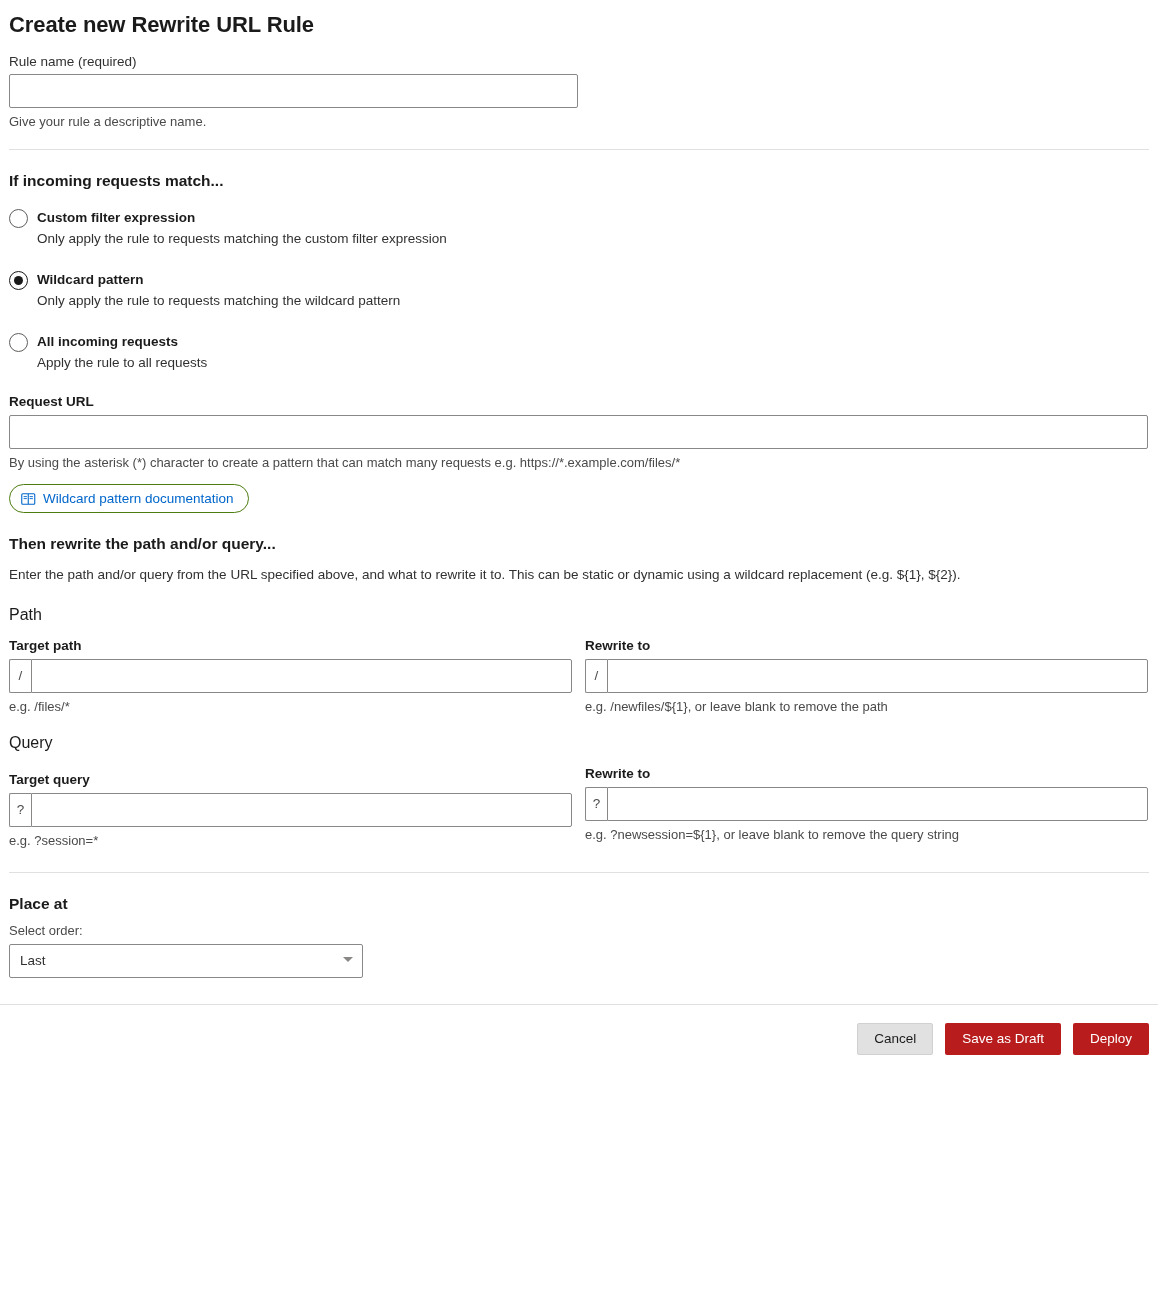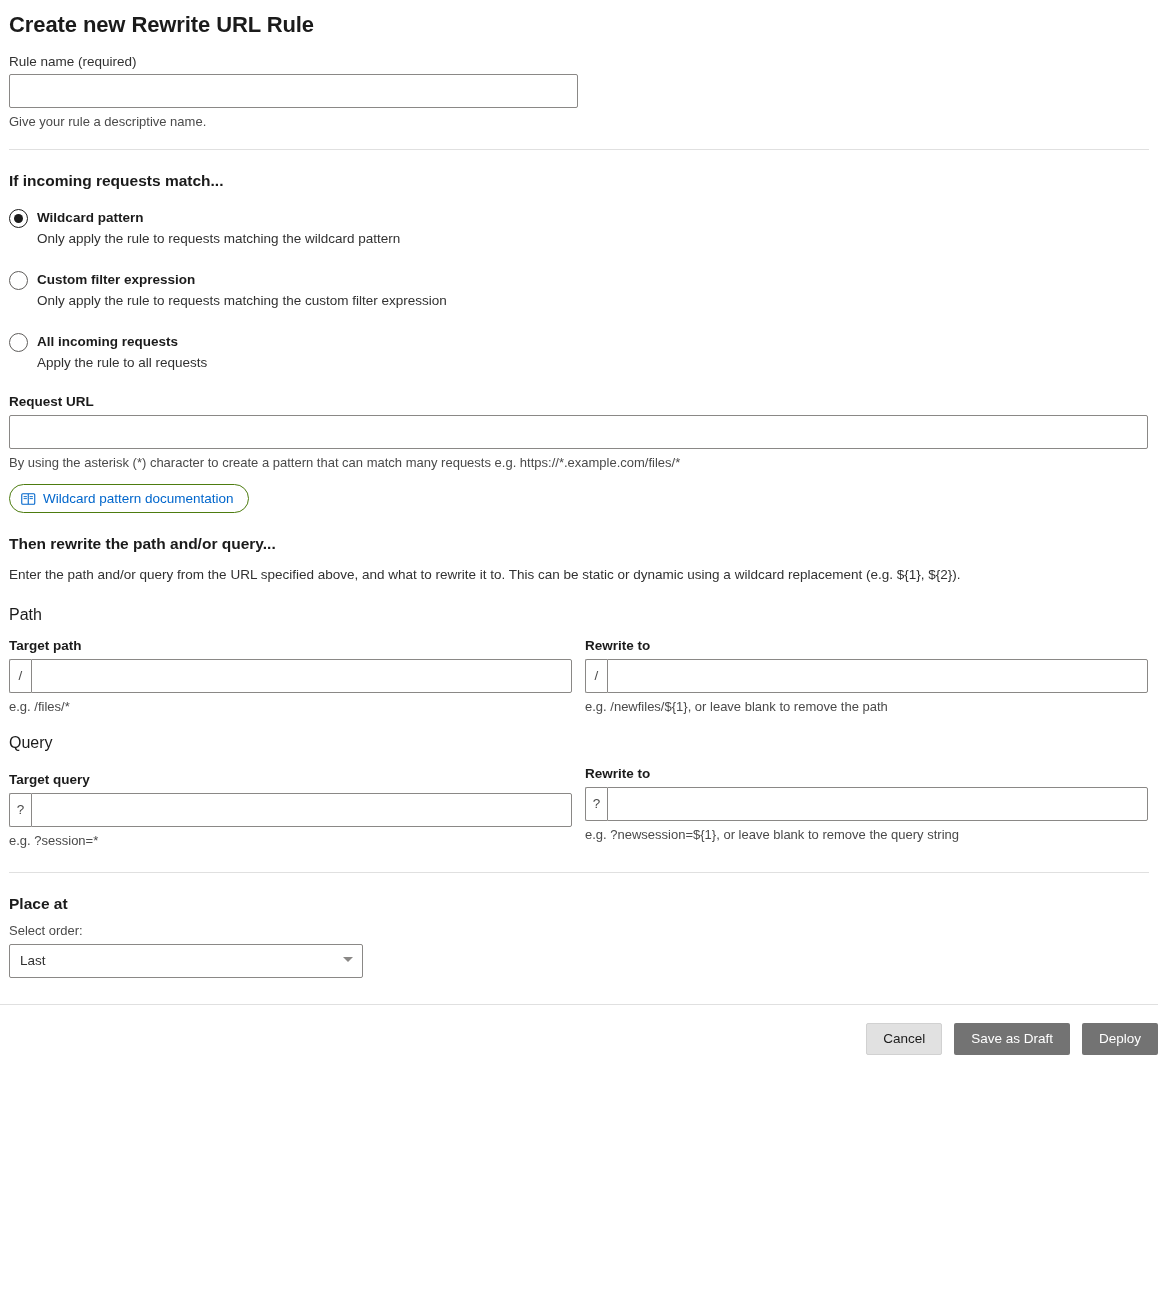--- a/index.html
+++ b/index.html
@@ -192,70 +192,71 @@
     border-top: 5px solid #8a8886;
   }
   .footer {
     border-top: 1px solid #e0e0e0;
     margin-top: 26px;
     padding-top: 18px;
     padding-bottom: 14px;
     display: flex;
     justify-content: flex-end;
     gap: 12px;
+    padding-right: 9px;
   }
   .btn {
     font-family: "Liberation Sans", sans-serif;
     font-size: 13.5px;
     height: 32px;
     border-radius: 2px;
     border: 1px solid transparent;
     padding: 0 16px;
     cursor: pointer;
   }
   .btn-default {
     background: #e1e1e1;
     color: #1b1b1b;
     border-color: #d1d1d1;
   }
   .btn-primary {
-    background: #737373;
+    background: #b91c1c;
     color: #ffffff;
   }
 </style>
 </head>
 <body>
 
 <div class="page">
 
   <h1 class="page-title">Create new Rewrite URL Rule</h1>
 
   <div class="field-label">Rule name (required)</div>
   <input type="text" class="rule-name-input" value="" placeholder="" style="">
   <div class="help-text">Give your rule a descriptive name.</div>
 
   <hr class="sep">
 
   <div class="section-heading">If incoming requests match...</div>
 
   <div class="radio-group">
+
+    <div class="radio-row">
+      <span class="radio-circle"></span>
+      <span class="radio-texts">
+        <span class="radio-title">Custom filter expression</span>
+        <span class="radio-desc">Only apply the rule to requests matching the custom filter expression</span>
+      </span>
+    </div>
 
     <div class="radio-row selected">
       <span class="radio-circle"></span>
       <span class="radio-texts">
         <span class="radio-title">Wildcard pattern</span>
         <span class="radio-desc">Only apply the rule to requests matching the wildcard pattern</span>
-      </span>
-    </div>
-
-    <div class="radio-row">
-      <span class="radio-circle"></span>
-      <span class="radio-texts">
-        <span class="radio-title">Custom filter expression</span>
-        <span class="radio-desc">Only apply the rule to requests matching the custom filter expression</span>
       </span>
     </div>
 
     <div class="radio-row">
       <span class="radio-circle"></span>
       <span class="radio-texts">
         <span class="radio-title">All incoming requests</span>
         <span class="radio-desc">Apply the rule to all requests</span>
       </span>
     </div>

